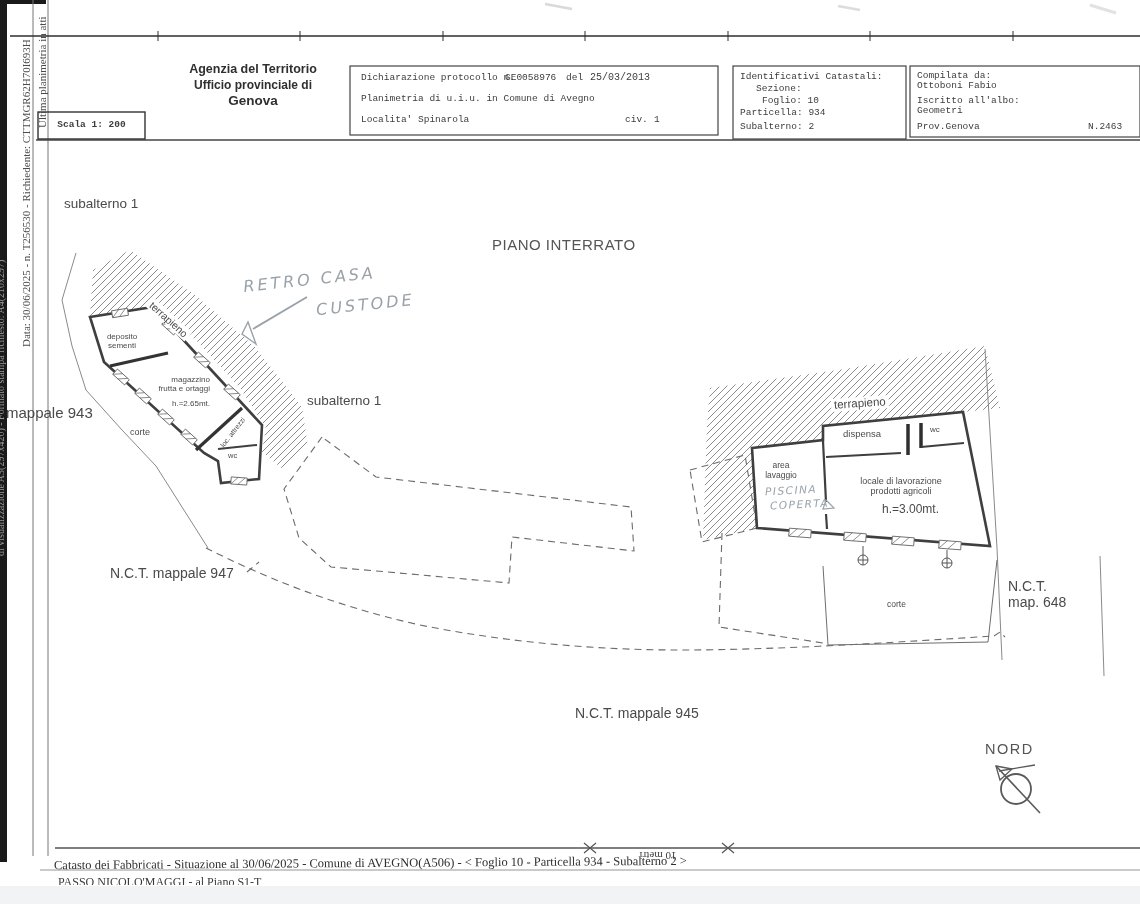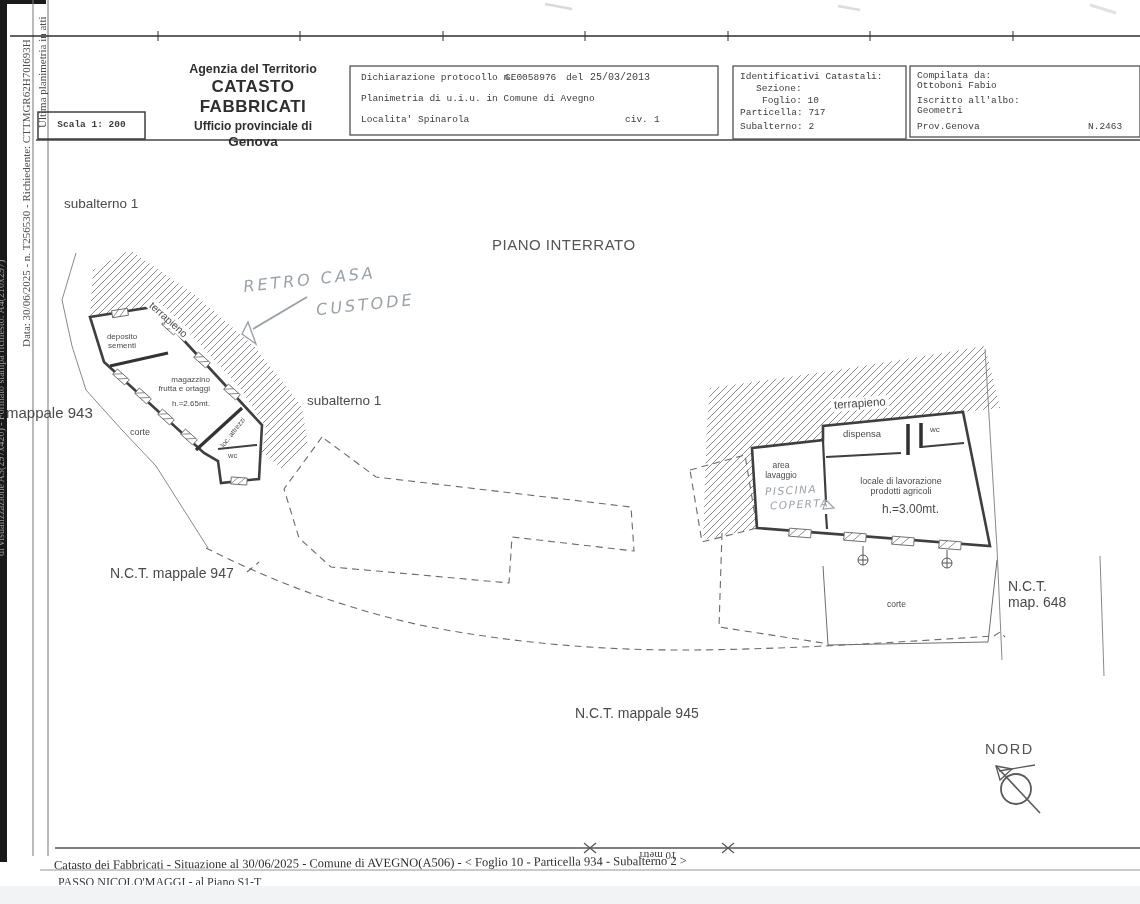--- a/index.html
+++ b/index.html
@@ -174,40 +174,39 @@
       <path d="M722,843 L734,853 M734,843 L722,853"></path>
     </g>
   </svg>
 
   <div class="mono rot" style="left:36px;top:128px;transform:rotate(-90deg);font-size:11px;font-family:'Liberation Serif',serif;color:#4b4b4b;">Ultima planimetria in atti</div>
   <div class="mono rot" style="left:20px;top:347px;transform:rotate(-90deg);font-size:11px;font-family:'Liberation Serif',serif;color:#4b4b4b;">Data: 30/06/2025 - n. T256530 - Richiedente: CTTMGR62H70I693H</div>
   <div class="mono rot" style="left:-5px;top:556px;transform:rotate(-90deg);font-size:10px;font-family:'Liberation Serif',serif;color:#9a9a9a;">di visualizzazione A3(297x420) - Formato stampa richiesto: A4(210x297)</div>
 
   <div class="agency">
     <div class="a1">Agenzia del Territorio</div>
-    <div class="a2">CATASTO FABBRICATI</div>
     <div class="a3">Ufficio provinciale di</div>
     <div class="a4">Genova</div>
   </div>
 
   <div class="mono ctr" style="left:38px;top:119px;width:107px;font-size:9.5px;font-weight:bold;text-align:center;">Scala 1: 200</div>
 
   <div class="mono" style="left:361px;top:72px;font-size:9.5px;">Dichiarazione protocollo n.</div>
   <div class="mono" style="left:505px;top:72px;font-size:9.5px;">GE0058976</div>
   <div class="mono" style="left:566px;top:72px;font-size:9.5px;">del</div>
   <div class="mono" style="left:590px;top:72px;font-size:10px;">25/03/2013</div>
   <div class="mono" style="left:361px;top:93px;font-size:9.5px;">Planimetria di u.i.u. in Comune di Avegno</div>
   <div class="mono" style="left:361px;top:114px;font-size:9.5px;">Localita' Spinarola</div>
   <div class="mono" style="left:625px;top:114px;font-size:9.5px;">civ.</div>
   <div class="mono" style="left:654px;top:114px;font-size:9.5px;">1</div>
 
   <div class="mono" style="left:740px;top:71px;font-size:9.5px;">Identificativi Catastali:</div>
   <div class="mono" style="left:756px;top:83px;font-size:9.5px;">Sezione:</div>
   <div class="mono" style="left:762px;top:95px;font-size:9.5px;">Foglio: 10</div>
-  <div class="mono" style="left:740px;top:107px;font-size:9.5px;">Particella: 717</div>
+  <div class="mono" style="left:740px;top:107px;font-size:9.5px;">Particella: 934</div>
   <div class="mono" style="left:740px;top:121px;font-size:9.5px;">Subalterno: 2</div>
 
   <div class="mono" style="left:917px;top:70px;font-size:9.5px;">Compilata da:</div>
   <div class="mono" style="left:917px;top:80px;font-size:9.5px;">Ottoboni Fabio</div>
   <div class="mono" style="left:917px;top:95px;font-size:9.5px;">Iscritto all'albo:</div>
   <div class="mono" style="left:917px;top:105px;font-size:9.5px;">Geometri</div>
   <div class="mono" style="left:917px;top:121px;font-size:9.5px;">Prov.Genova</div>
   <div class="mono" style="left:1088px;top:121px;font-size:9.5px;">N.2463</div>
 
   <div class="lbl" style="left:492px;top:236px;font-size:15px;letter-spacing:.5px;color:#555;">PIANO INTERRATO</div>

